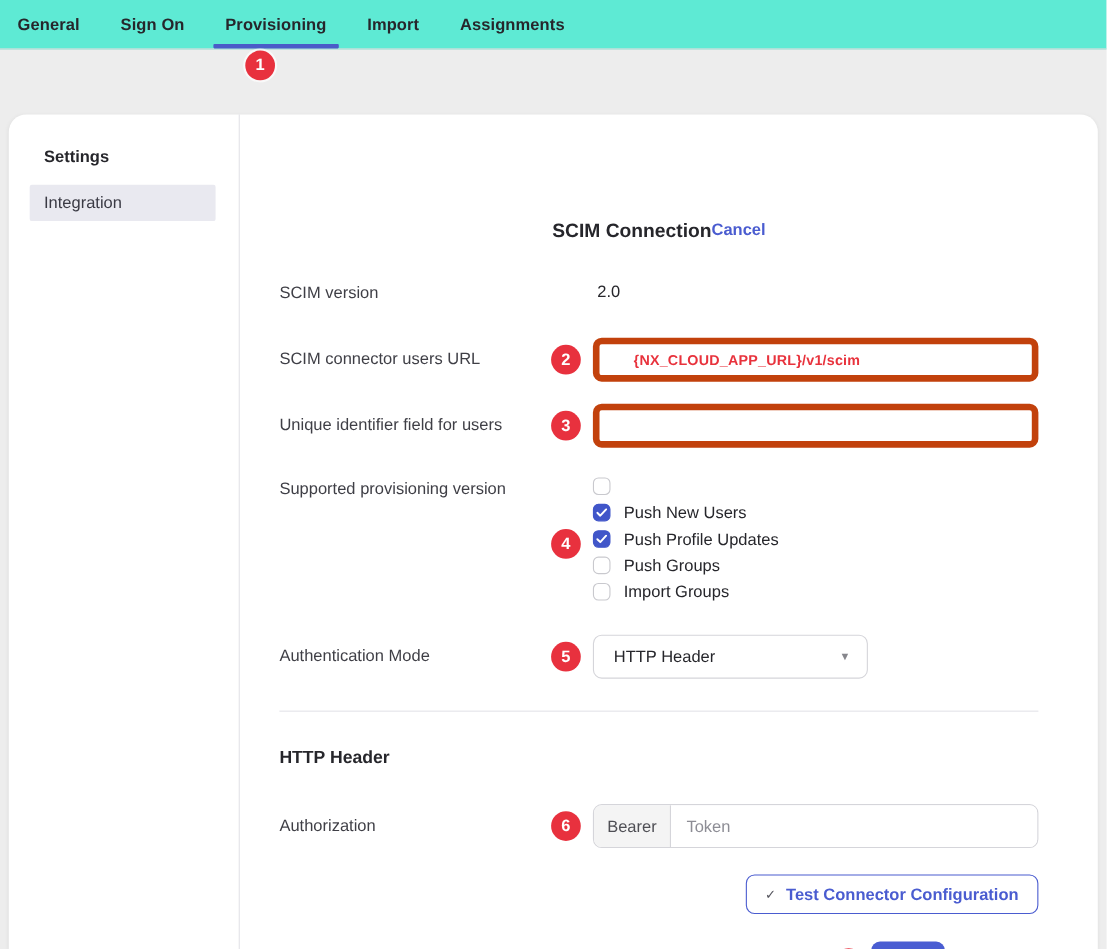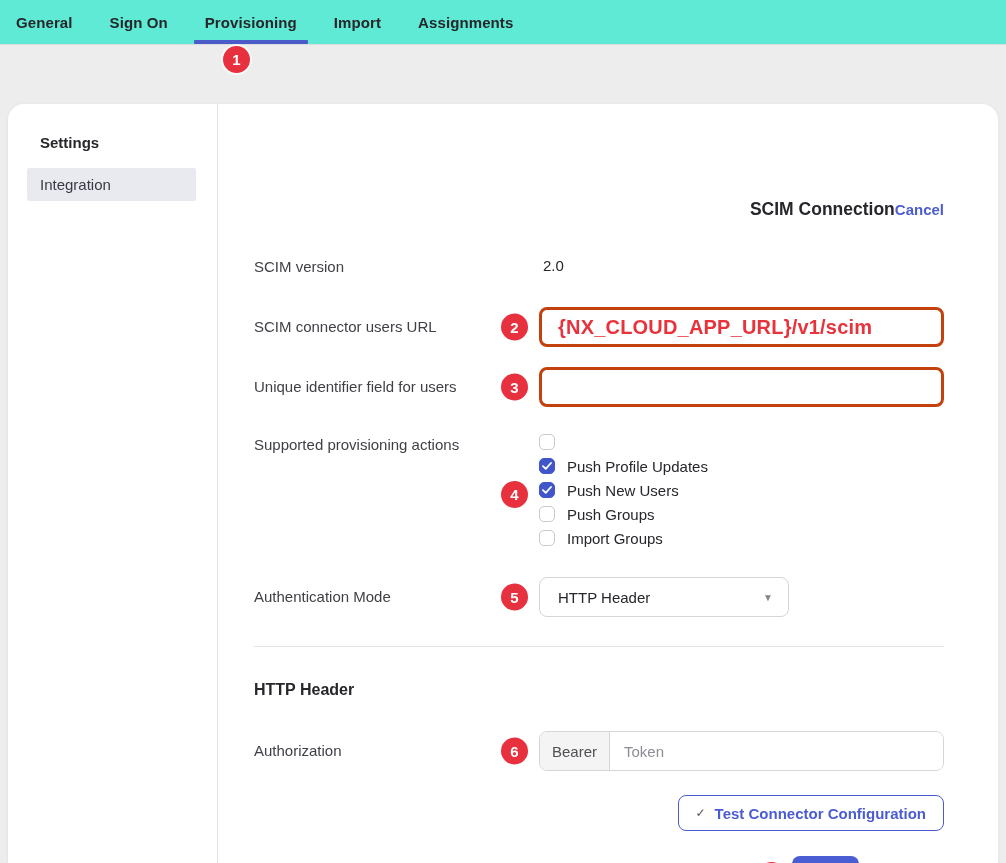--- a/index.html
+++ b/index.html
@@ -81,21 +81,21 @@
     cursor:pointer;
   }
   .sidebar-item.selected { background:#e9e9f0; }
 
   
   .main {
     flex:1;
     padding:95px 54px 0 36px;
   }
   .heading-row {
-    display:flex; justify-content:flex-end; align-items:center;
+    display:flex; justify-content:center; align-items:center;
     margin-bottom:37px;
   }
   .page-title { font-size:17.5px; font-weight:700; color:#26262b; }
   .link { font-size:15px; font-weight:700; color:#4a5cd0; cursor:pointer; text-decoration:none; }
 
   .form-row {
     display:flex;
     align-items:flex-start;
   }
   .form-label {
@@ -113,25 +113,25 @@
     left:-38px; top:50%;
     transform:translateY(-50%);
   }
 
   .row-version { margin-bottom:30px; }
   .row-version .form-label, .row-version .static-value { padding-top:0; }
   .static-value { font-size:15px; color:#26262b; padding-left:4px; }
 
   .text-input {
     width:100%; height:40px;
-    border:3px solid #c2410c;
+    border:6px solid #c2410c;
     border-radius:8px;
     font-family:"Liberation Sans", sans-serif;
-    font-size:20px;
-    padding:0 16px;
+    font-size:13px;
+    padding:0 31px;
     color:#26262b;
     background:#fff;
     outline:none;
   }
   .url-input { color:#e8323c; font-weight:700; letter-spacing:0.2px; }
 
   .row-url { margin-bottom:20px; }
   .row-uid { margin-bottom:27px; }
 
   
@@ -286,44 +286,44 @@
 
     <div class="form-row row-uid">
       <div class="form-label">Unique identifier field for users</div>
       <div class="form-control">
         <div class="badge row-badge">3</div>
         <input class="text-input" type="text" value="" style="">
       </div>
     </div>
 
     <div class="form-row row-actions">
-      <div class="form-label">Supported provisioning actions</div>
+      <div class="form-label">Supported provisioning version</div>
       <div class="form-control">
         <div class="badge row-badge">4</div>
 
         <div class="cb-row">
           <span class="cb"></span>
+        </div>
+        <div class="cb-row">
+          <span class="cb checked">
+              <svg width="10" height="8" viewBox="0 0 10 8">
+                <path d="M1 4.2 L3.7 6.8 L9 1" stroke="#fff" stroke-width="1.8" fill="none" stroke-linecap="round" stroke-linejoin="round"></path>
+              </svg>
+            </span>
+          <span class="cb-label">Push New Users</span>
         </div>
         <div class="cb-row">
           <span class="cb checked">
               <svg width="10" height="8" viewBox="0 0 10 8">
                 <path d="M1 4.2 L3.7 6.8 L9 1" stroke="#fff" stroke-width="1.8" fill="none" stroke-linecap="round" stroke-linejoin="round"></path>
               </svg>
             </span>
           <span class="cb-label">Push Profile Updates</span>
         </div>
         <div class="cb-row">
-          <span class="cb checked">
-              <svg width="10" height="8" viewBox="0 0 10 8">
-                <path d="M1 4.2 L3.7 6.8 L9 1" stroke="#fff" stroke-width="1.8" fill="none" stroke-linecap="round" stroke-linejoin="round"></path>
-              </svg>
-            </span>
-          <span class="cb-label">Push New Users</span>
-        </div>
-        <div class="cb-row">
           <span class="cb"></span>
           <span class="cb-label">Push Groups</span>
         </div>
         <div class="cb-row">
           <span class="cb"></span>
           <span class="cb-label">Import Groups</span>
         </div>
       </div>
     </div>
 

